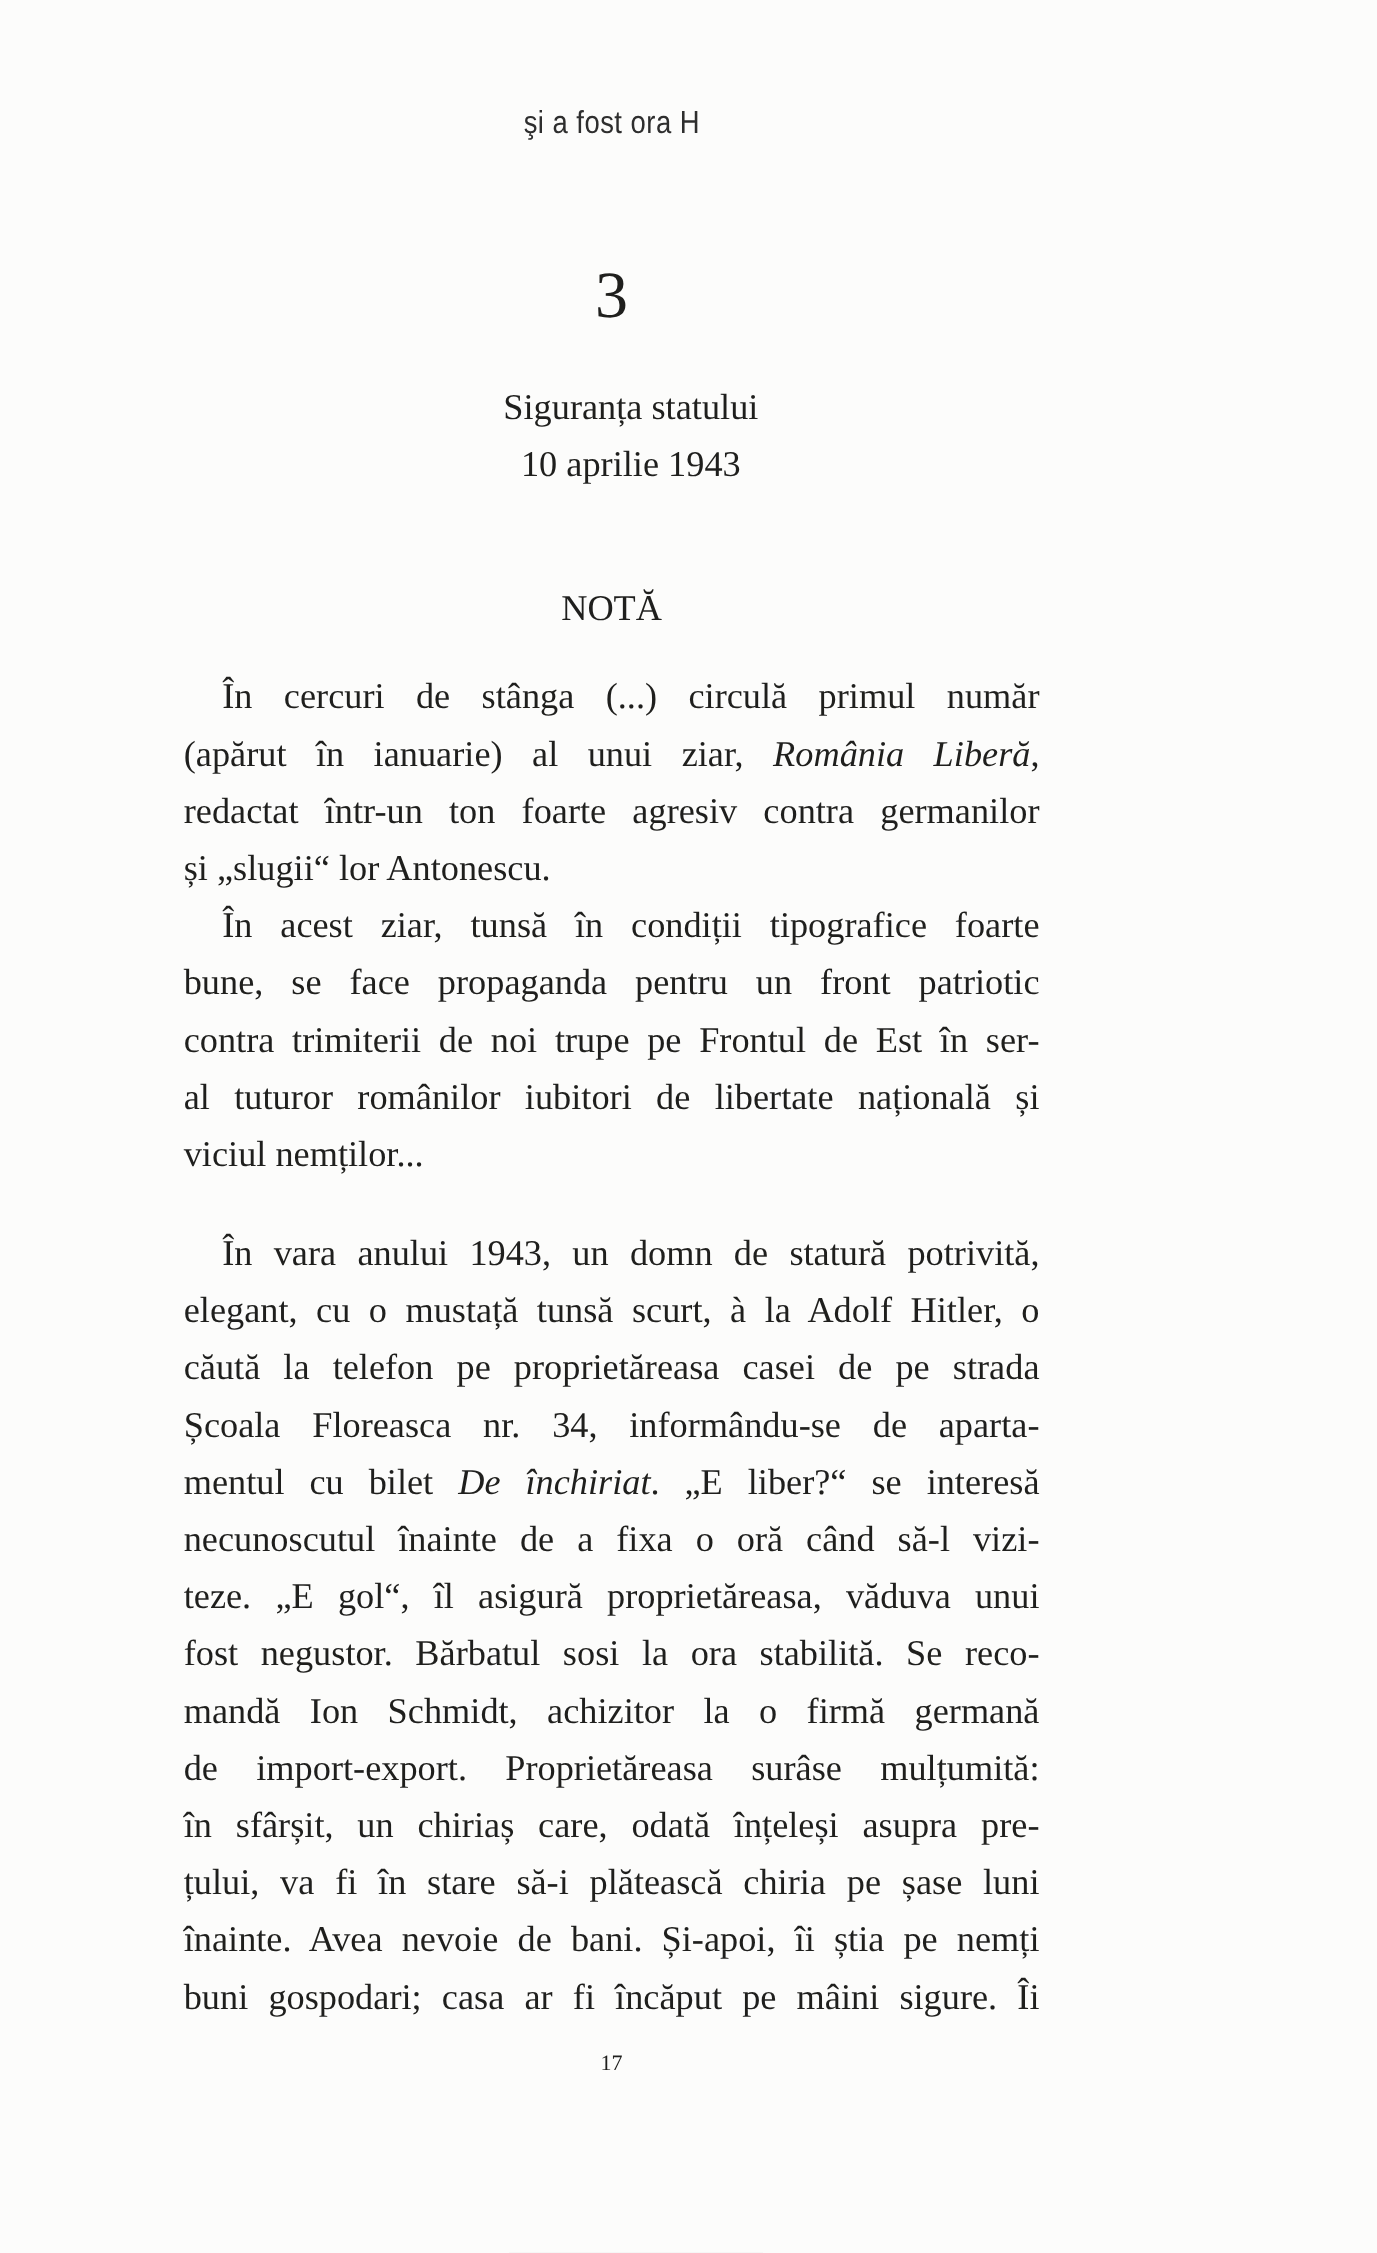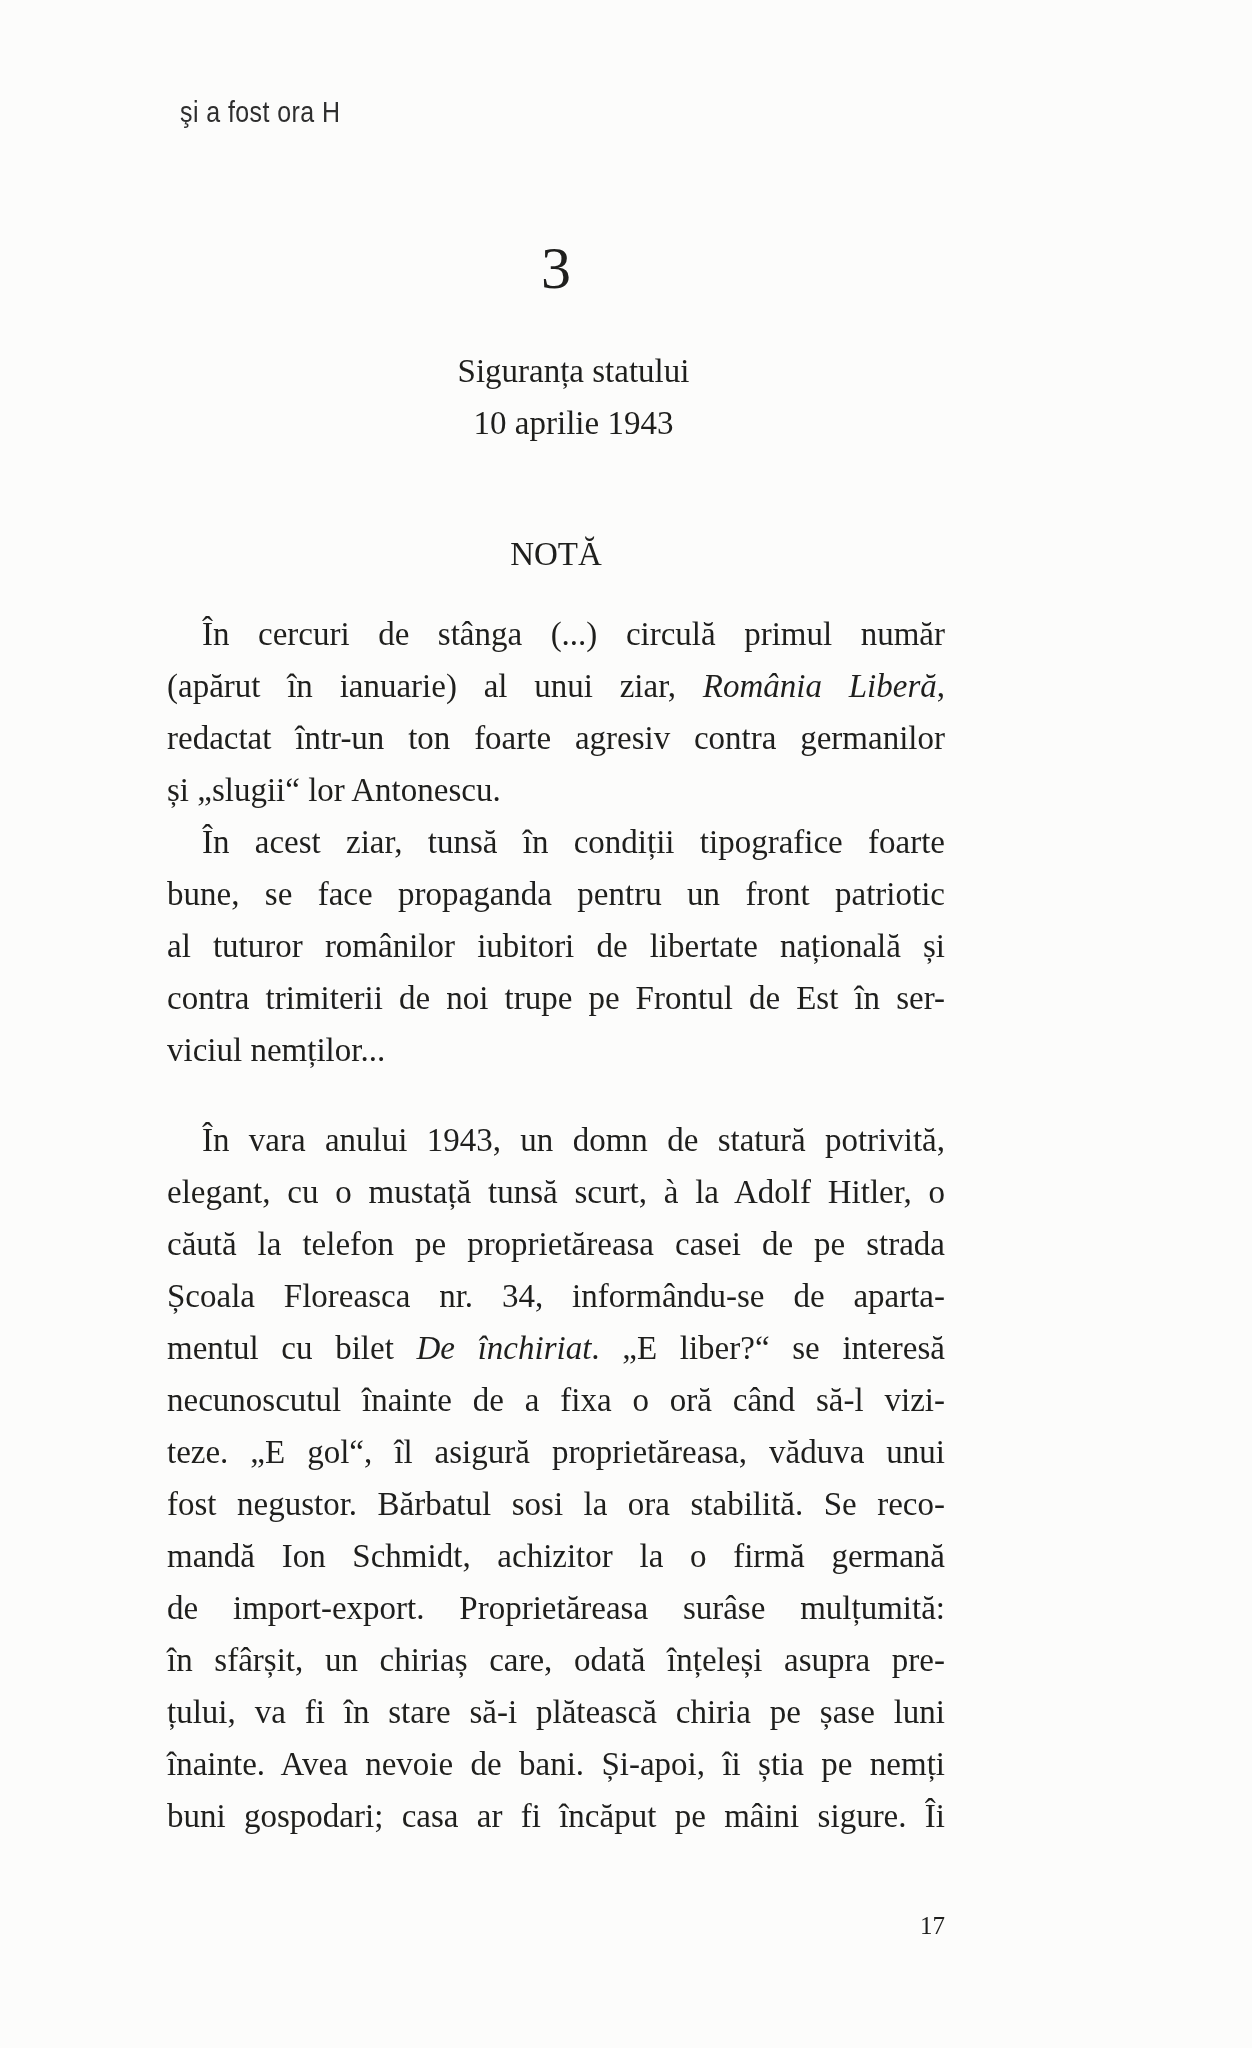--- a/index.html
+++ b/index.html
@@ -10,20 +10,21 @@
     height: 2048px;
     margin: 0 auto;
     background: #fcfcfb;
     color: #1f1f1d;
     font-family: "Liberation Serif", serif;
     overflow: hidden;
   }
   .running-head {
     position: absolute;
     top: 96px; left: 167px; width: 778px;
+    text-align: center;
     font-family: "Liberation Sans", sans-serif;
     font-size: 29px;
     color: #2e2e2e;
   }
   .rh-inner { display: inline-block; transform: scaleX(0.86); letter-spacing: 0.5px; }
   .chapter-number {
     position: absolute;
     top: 238px; left: 167px; width: 778px;
     text-align: center;
     font-size: 60px;
@@ -56,23 +57,23 @@
   .line {
     text-align: justify;
     text-align-last: justify;
     font-family: Liberation Serif, serif;
   }
   .line.lastline { text-align-last: left; }
   .line.first { text-indent: 35px; }
   .it { font-style: italic; }
   .page-number {
     position: absolute;
-    top: 1912px; left: 167px; width: 778px;
-    text-align: right;
-    font-size: 25px;
+    top: 1865px; left: 167px; width: 778px;
+    text-align: center;
+    font-size: 20px;
   }
 </style>
 </head>
 <body>
 
 <div class="page" style="background: rgb(252, 252, 251); color: rgb(31, 31, 29);">
   <div class="running-head" style="color: rgb(46, 46, 46);">
     <span class="rh-inner">şi a fost ora H</span>
   </div>
   <div class="chapter-number">3</div>
@@ -84,22 +85,22 @@
   <div class="body">
       <div class="para">
         <div class="line first"><span>În cercuri de stânga (...) circulă primul număr</span></div>
         <div class="line"><span>(apărut în ianuarie) al unui ziar, </span><span class="it">România Liberă</span><span>,</span></div>
         <div class="line"><span>redactat într-un ton foarte agresiv contra germanilor</span></div>
         <div class="line lastline"><span>și „slugii“ lor Antonescu.</span></div>
       </div>
       <div class="para">
         <div class="line first"><span>În acest ziar, tunsă în condiții tipografice foarte</span></div>
         <div class="line"><span>bune, se face propaganda pentru un front patriotic</span></div>
+        <div class="line"><span>contra trimiterii de noi trupe pe Frontul de Est în ser-</span></div>
         <div class="line"><span>al tuturor românilor iubitori de libertate națională și</span></div>
-        <div class="line"><span>contra trimiterii de noi trupe pe Frontul de Est în ser-</span></div>
         <div class="line lastline"><span>viciul nemților...</span></div>
       </div>
       <div class="para gap">
         <div class="line first"><span>În vara anului 1943, un domn de statură potrivită,</span></div>
         <div class="line"><span>elegant, cu o mustață tunsă scurt, à la Adolf Hitler, o</span></div>
         <div class="line"><span>căută la telefon pe proprietăreasa casei de pe strada</span></div>
         <div class="line"><span>Școala Floreasca nr. 34, informându-se de aparta-</span></div>
         <div class="line"><span>mentul cu bilet </span><span class="it">De închiriat</span><span>. „E liber?“ se interesă</span></div>
         <div class="line"><span>necunoscutul înainte de a fixa o oră când să-l vizi-</span></div>
         <div class="line"><span>teze. „E gol“, îl asigură proprietăreasa, văduva unui</span></div>

